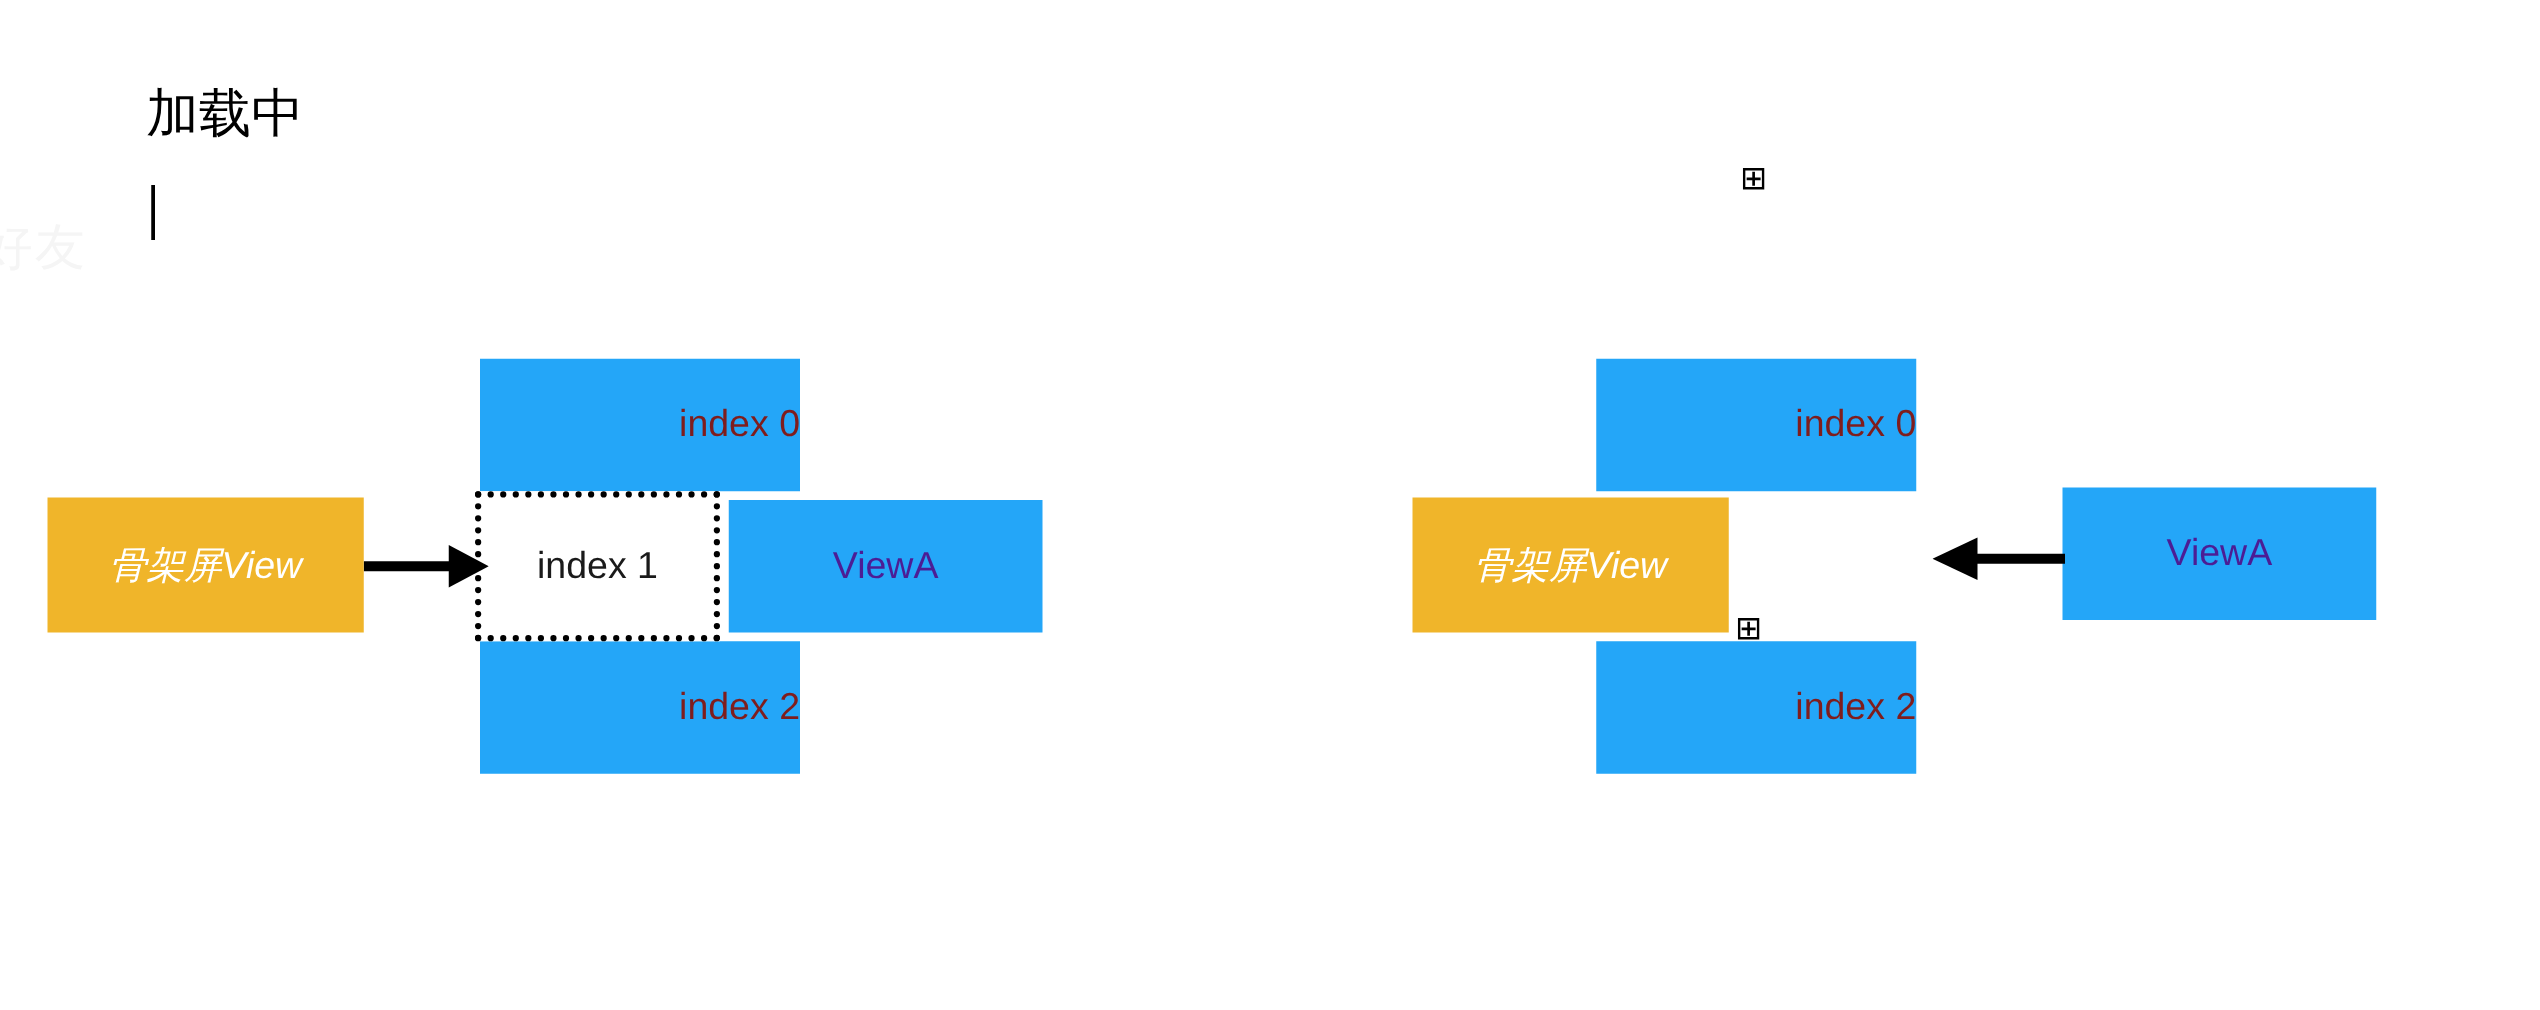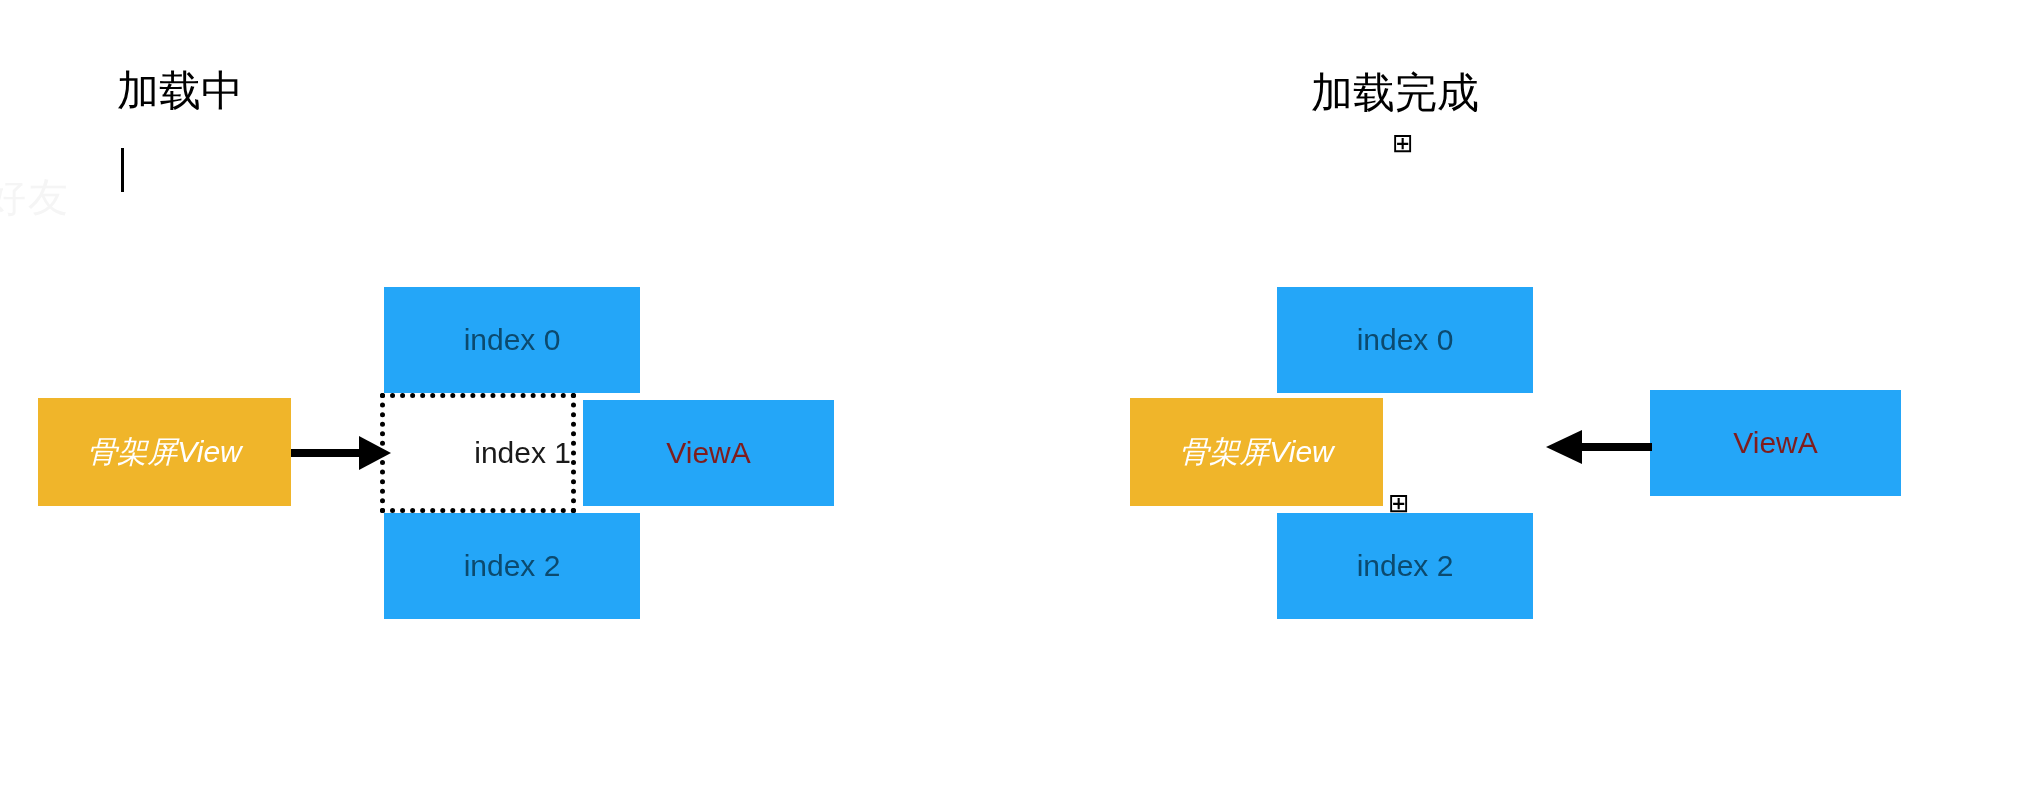--- a/index.html
+++ b/index.html
@@ -50,24 +50,24 @@
     font-size: 26px;
     line-height: 1;
     color: #000000;
     font-family: "DejaVu Sans", sans-serif;
     white-space: nowrap;
   }
 
   
   .row-blue {
     background: #24a6f8;
-    color: #0c4a6e;
+    color: #7f1d1d;
     display: flex;
     align-items: center;
-    justify-content: center;
+    justify-content: flex-end;
     font-size: 30px;
     white-space: nowrap;
   }
 
   
   .box-orange {
     background: #f0b52a;
     color: #ffffff;
     display: flex;
     align-items: center;
@@ -80,27 +80,27 @@
   
   .dotted-frame {
     background: #ffffff;
     border: 5px dotted #000000;
     display: flex;
     align-items: center;
     font-size: 30px;
     color: #1a1a1a;
     white-space: nowrap;
   }
-  .dotted-frame.center { justify-content: flex-end; }
+  .dotted-frame.center { justify-content: center; }
   .dotted-frame.right-text { justify-content: flex-end; }
 
   
   .box-viewa {
     background: #24a6f8;
-    color: #7f1d1d;
+    color: #4c1d95;
     display: flex;
     align-items: center;
     justify-content: center;
     font-size: 30px;
     white-space: nowrap;
   }
 
   
   .arrow-wrap { position: absolute; }
   .arrow-wrap svg { display: block; }
@@ -141,21 +141,20 @@
     <div class="arrow-wrap" style="left:291px; top:432px;">
       <svg width="100" height="42" viewBox="0 0 100 42">
         <line x1="0" y1="21" x2="72" y2="21" stroke="#000000" stroke-width="8"></line>
         <polygon points="68,4 100,21 68,38" fill="#000000"></polygon>
       </svg>
     </div>
   </div>
 
   <div class="abs" style="left:1000px; top:0; width:1032px; height:808px;">
 
-    <div class="abs panel-title" style="left:311px; top:72px;">加载完成</div>
 
     <div class="abs tofu" style="left:392px; top:130px;">⊞</div>
 
     <div class="abs row-blue" style="left:277px; top:287px; width:256px; height:106px;">
       <span>index 0</span>
     </div>
 
     <div class="abs row-blue" style="left:277px; top:513px; width:256px; height:106px;">
       <span>index 2</span>
     </div>

